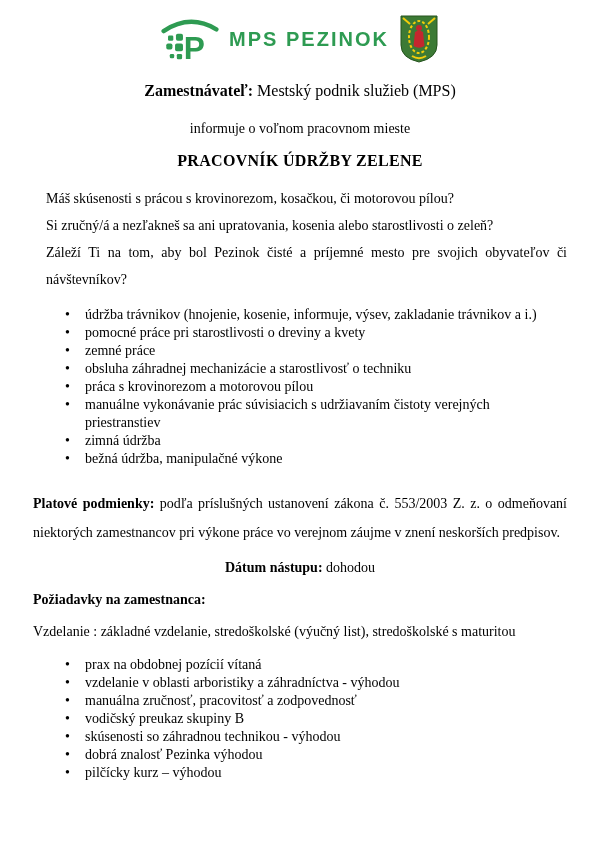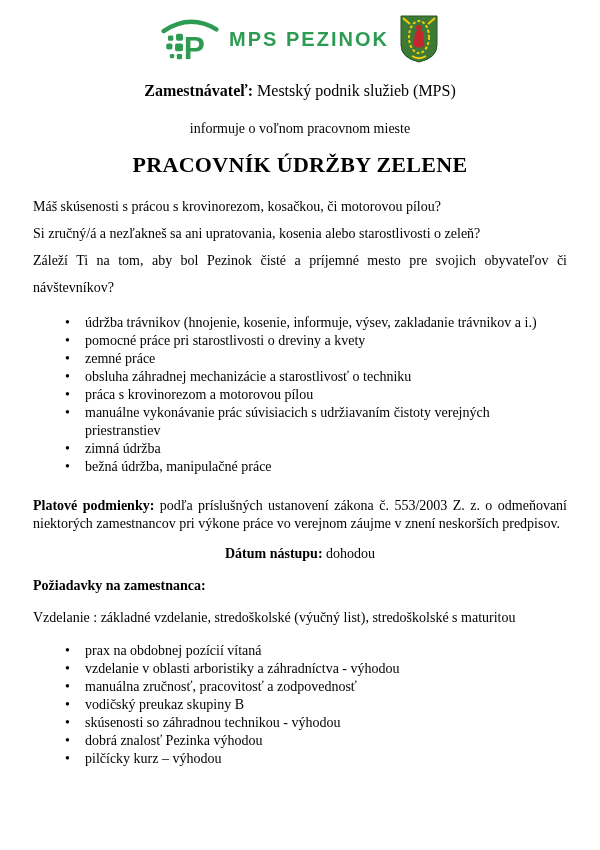--- a/index.html
+++ b/index.html
@@ -43,26 +43,26 @@
   .employer-line {
     margin: 16px 0 0 0;
     font-size: 16px;
   }
   .subtitle {
     margin: 21px 0 0 0;
     font-size: 14px;
   }
   .job-title {
     margin: 15px 0 0 0;
-    font-size: 22px;
+    font-size: 16px;
     font-weight: bold;
     letter-spacing: 0.3px;
   }
   
-  .intro { margin-top: 15px; }
+  .intro { margin-top: 15px; margin-left: 13px; }
   .intro p {
     margin: 0;
     font-size: 14px;
     line-height: 27px;
     text-align: justify;
   }
   
   .section-heading {
     margin: 13px 0 0 0;
     font-size: 14px;
@@ -84,21 +84,21 @@
   ul.bullets li::before {
     content: "\2022";
     position: absolute;
     left: 0;
     top: 0;
   }
   
   .salary-par {
     margin: 21px 0 0 0;
     font-size: 14px;
-    line-height: 18px;
+    line-height: 29px;
     text-align: justify;
   }
   .start-date-par {
     margin: 10px 0 0 0;
     font-size: 14px;
     line-height: 22px;
     text-align: center;
   }
   .education-par {
     margin: 13px 0 0 0;
@@ -148,21 +148,21 @@
   </div>
 
   <ul class="bullets">
     <li>údržba trávnikov (hnojenie, kosenie, informuje, výsev, zakladanie trávnikov a i.)</li>
     <li>pomocné práce pri starostlivosti o dreviny a kvety</li>
     <li>zemné práce</li>
     <li>obsluha záhradnej mechanizácie a starostlivosť o techniku</li>
     <li>práca s krovinorezom a motorovou pílou</li>
     <li>manuálne vykonávanie prác súvisiacich s udržiavaním čistoty verejných priestranstiev</li>
     <li>zimná údržba</li>
-    <li>bežná údržba, manipulačné práce</li>
+    <li>bežná údržba, manipulačné výkone</li>
   </ul>
 
   <p class="salary-par"><b>Platové podmienky:</b> <span>podľa príslušných ustanovení zákona č. 553/2003 Z. z. o odmeňovaní niektorých zamestnancov pri výkone práce vo verejnom záujme v znení neskorších predpisov.</span></p>
 
   <p class="start-date-par"><b>Dátum nástupu:</b> <span>dohodou</span></p>
 
   <p class="section-heading">Požiadavky na zamestnanca:</p>
   <p class="education-par">Vzdelanie : základné vzdelanie, stredoškolské (výučný list), stredoškolské s maturitou</p>
   <ul class="bullets requirements-list">
     <li>prax na obdobnej pozícií vítaná</li>

